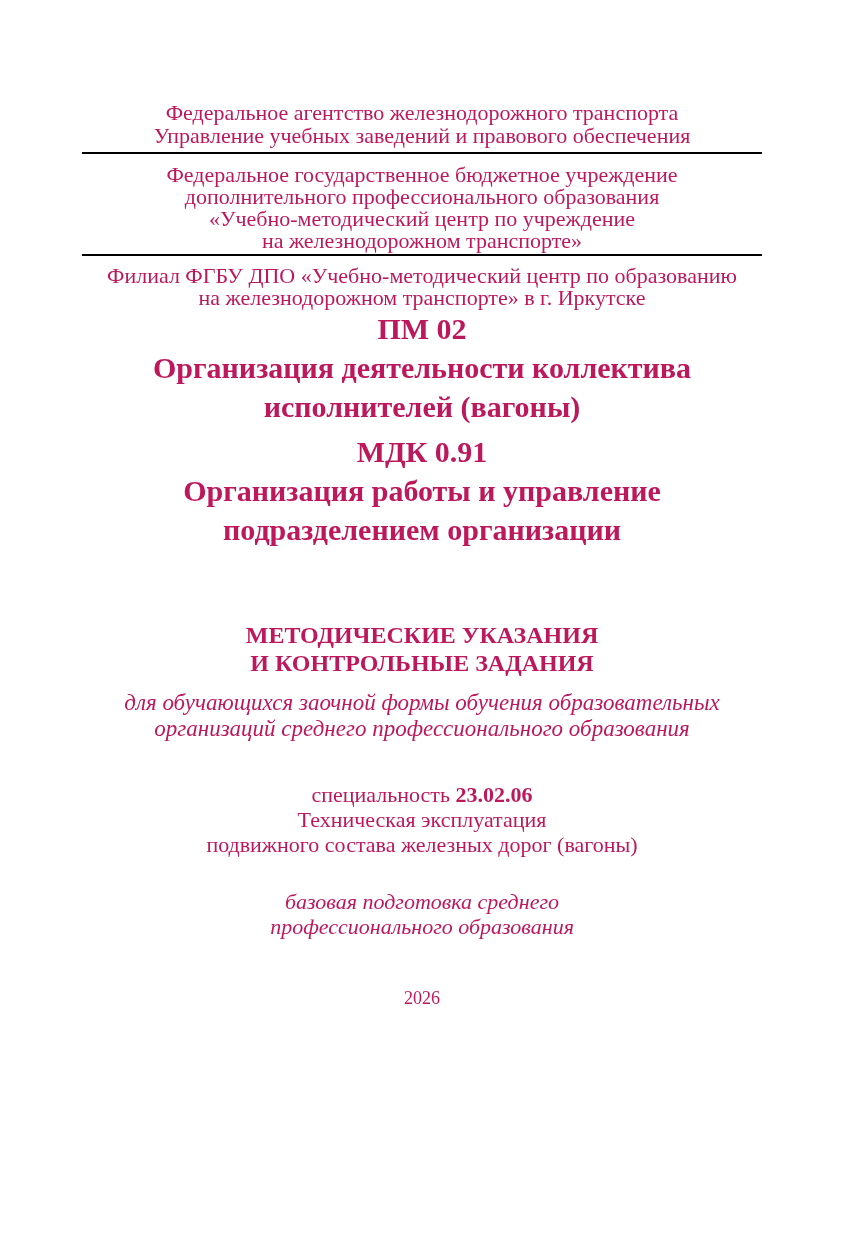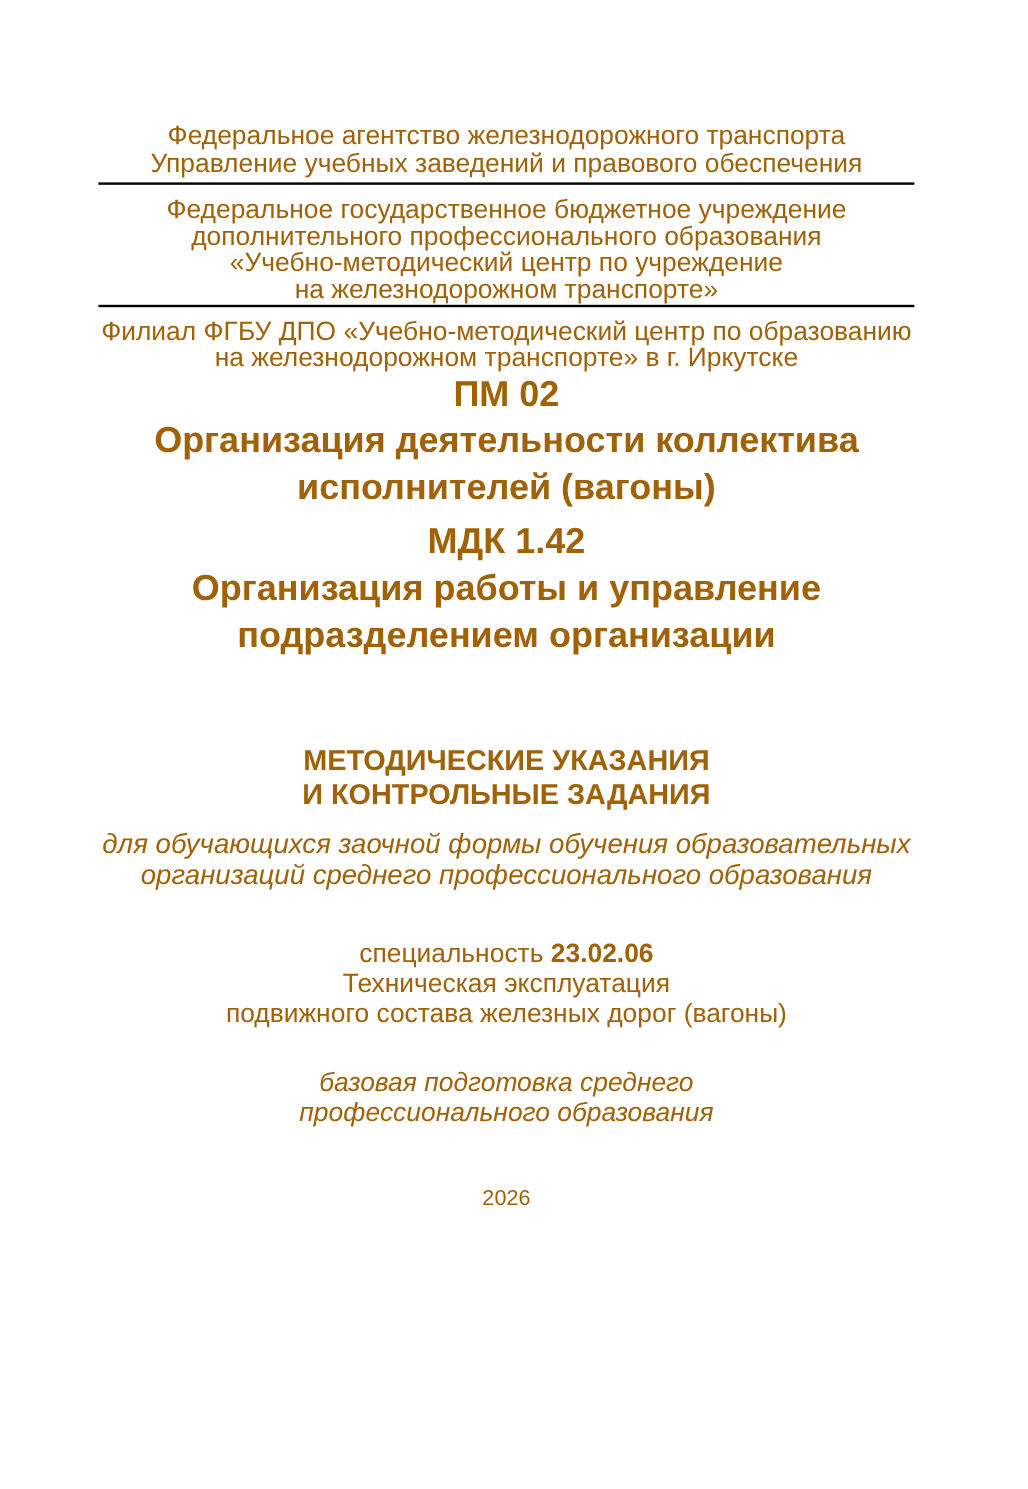--- a/index.html
+++ b/index.html
@@ -2,22 +2,22 @@
 <html><head>
 <meta charset="utf-8">
 <style>
   * { margin: 0; padding: 0; box-sizing: border-box; }
   html, body { background: #ffffff; }
   .page {
     position: relative;
     width: 779px;
     height: 1241px;
     background: #ffffff;
-    color: #a16207;
-    font-family: Liberation Sans, sans-serif;
+    color: #be185d;
+    font-family: Liberation Serif, serif;
     overflow: hidden;
   }
   .content {
     position: absolute;
     left: 82px;
     top: 0;
     width: 680px;
     padding-top: 101px;
     text-align: center;
   }
@@ -106,21 +106,21 @@
       <div>на железнодорожном транспорте» в г. Иркутске</div>
     </div>
 
     <div class="title-block title-module">
       <div>ПМ 02</div>
       <div>Организация деятельности коллектива</div>
       <div>исполнителей (вагоны)</div>
     </div>
 
     <div class="title-block title-course">
-      <div>МДК 1.42</div>
+      <div>МДК 0.91</div>
       <div>Организация работы и управление</div>
       <div>подразделением организации</div>
     </div>
 
     <div class="doc-type">
       <div>МЕТОДИЧЕСКИЕ УКАЗАНИЯ</div>
       <div>И КОНТРОЛЬНЫЕ ЗАДАНИЯ</div>
     </div>
 
     <div class="audience">

